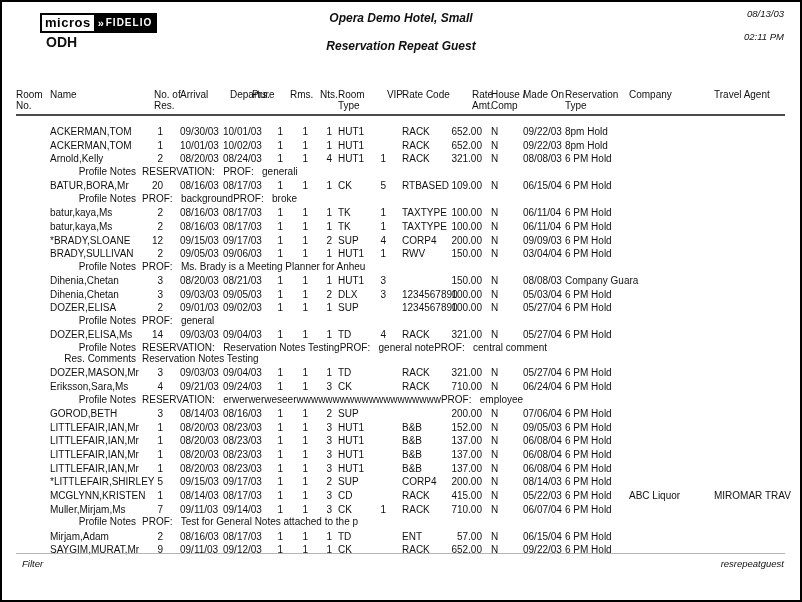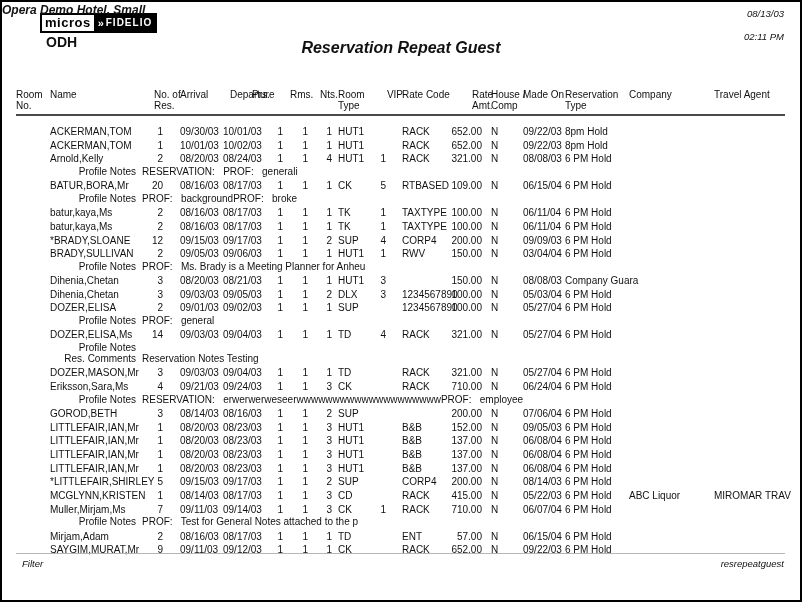--- a/index.html
+++ b/index.html
@@ -14,24 +14,24 @@
     overflow:hidden;
   }
   
   .logo{position:absolute;left:38px;top:11px;display:flex;align-items:stretch;height:20px;}
   .logo-micros{border:2px solid #000;background:#fff;color:#000;font-weight:bold;
     font-size:13px;line-height:16px;padding:0 3px;letter-spacing:0.5px;}
   .logo-fidelio{background:#000;color:#fff;font-weight:bold;font-size:10px;
     line-height:20px;padding:0 5px 0 2px;letter-spacing:1px;display:flex;align-items:center;}
   .logo-arrow{color:#fff;font-size:11px;margin-right:1px;}
   .prop-code{position:absolute;left:44px;top:32px;font-size:14px;font-weight:bold;}
-  .hotel-name{position:absolute;left:0;right:0;top:1px;text-align:left;
+  .hotel-name{position:absolute;left:0;right:0;top:9px;text-align:center;
     font-size:12px;font-weight:bold;font-style:italic;}
   .report-title{position:absolute;left:0;right:0;top:37px;text-align:center;
-    font-size:16px;font-weight:bold;font-style:italic;}
+    font-size:12px;font-weight:bold;font-style:italic;}
   .run-date{position:absolute;right:16px;top:6px;font-size:9.5px;font-style:italic;}
   .run-time{position:absolute;right:16px;top:29px;font-size:9.5px;font-style:italic;}
 
   
   .col-headers{position:absolute;top:87px;left:0;right:0;height:24px;font-size:10px;}
   .h{position:absolute;top:0;line-height:11px;white-space:pre-line;}
   .h-room_no{left:14px;}      .h-name{left:48px;}
   .h-res{left:152px;}         .h-arrival{left:178px;}
   .h-departure{left:228px;}   .h-prs{left:250px;}
   .h-rms{left:288px;}         .h-nts{left:318px;}
@@ -352,20 +352,21 @@
       <span class="cell c-rate_code">RACK</span>
       <span class="cell c-rate_amt">321.00</span>
       <span class="cell c-house_comp">N</span>
       <span class="cell c-made_on">05/27/04</span>
       <span class="cell c-res_type">6 PM Hold</span>
       <span class="cell c-company"></span>
       <span class="cell c-travel_agent"></span>
     </div>
       <div class="note-row">
       <span class="note-label">Profile Notes</span>
+      <span class="note-text">RESERVATION:   Reservation Notes TestingPROF:   general notePROF:   central comment</span>
     </div>
       <div class="note-row">
       <span class="note-label">Res. Comments</span>
       <span class="note-text">Reservation Notes Testing</span>
     </div>
       <div class="note-gap"></div>
       <div class="data-row">
       <span class="cell c-name">DOZER,MASON,Mr</span>
       <span class="cell c-res">3</span>
       <span class="cell c-arrival">09/03/03</span>

